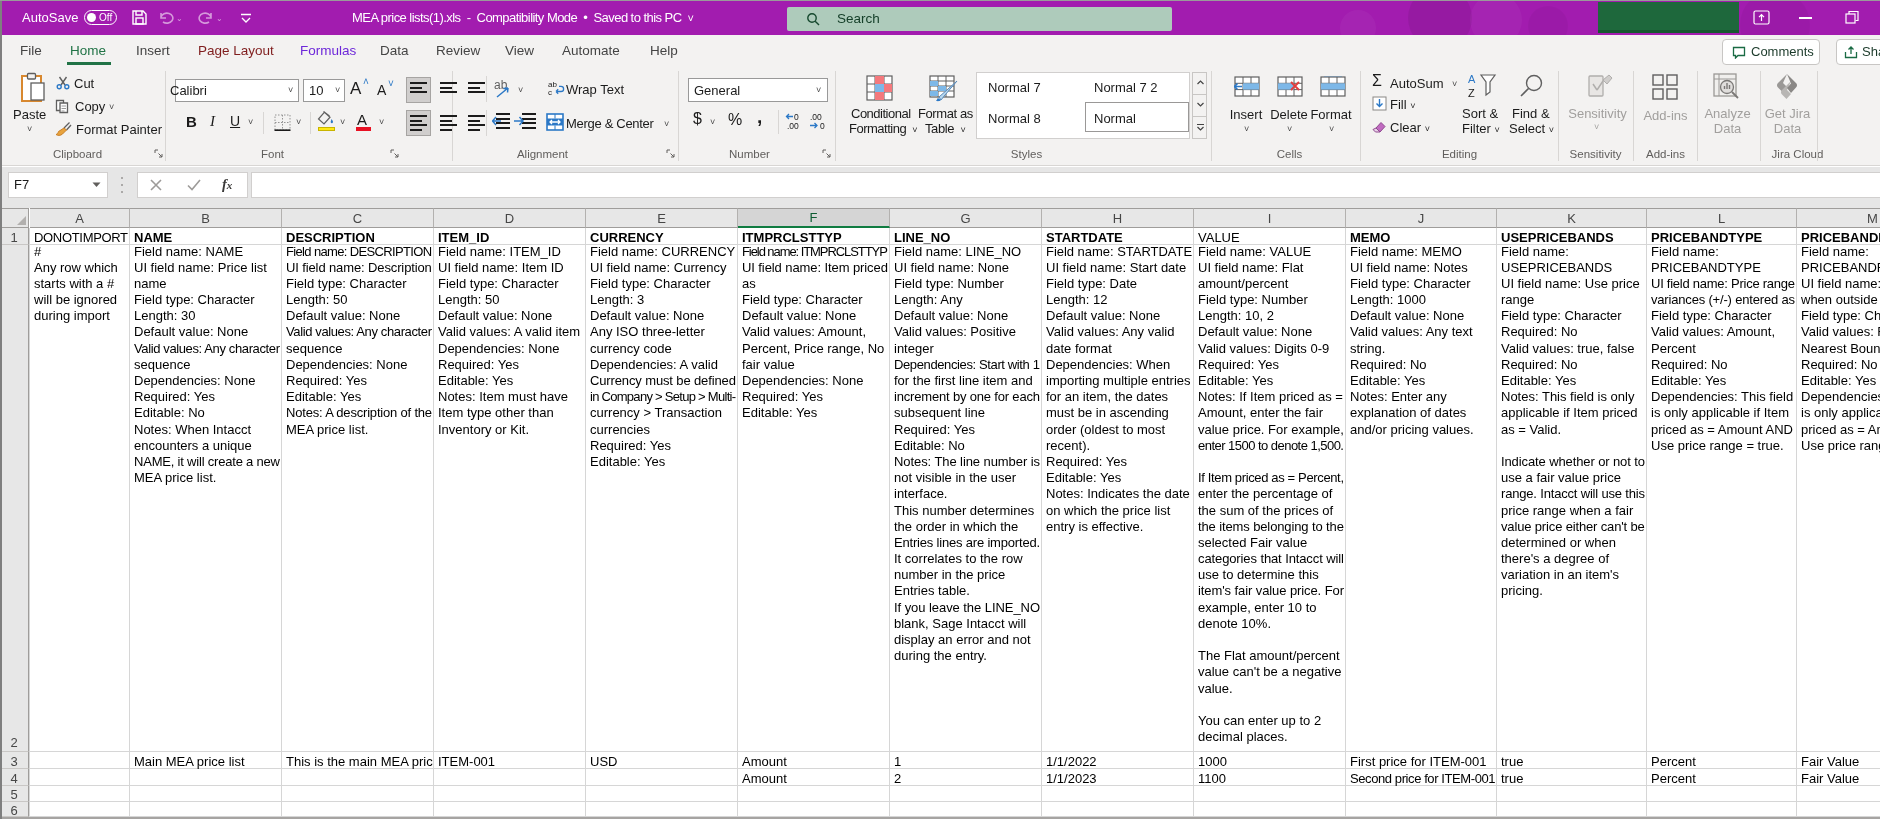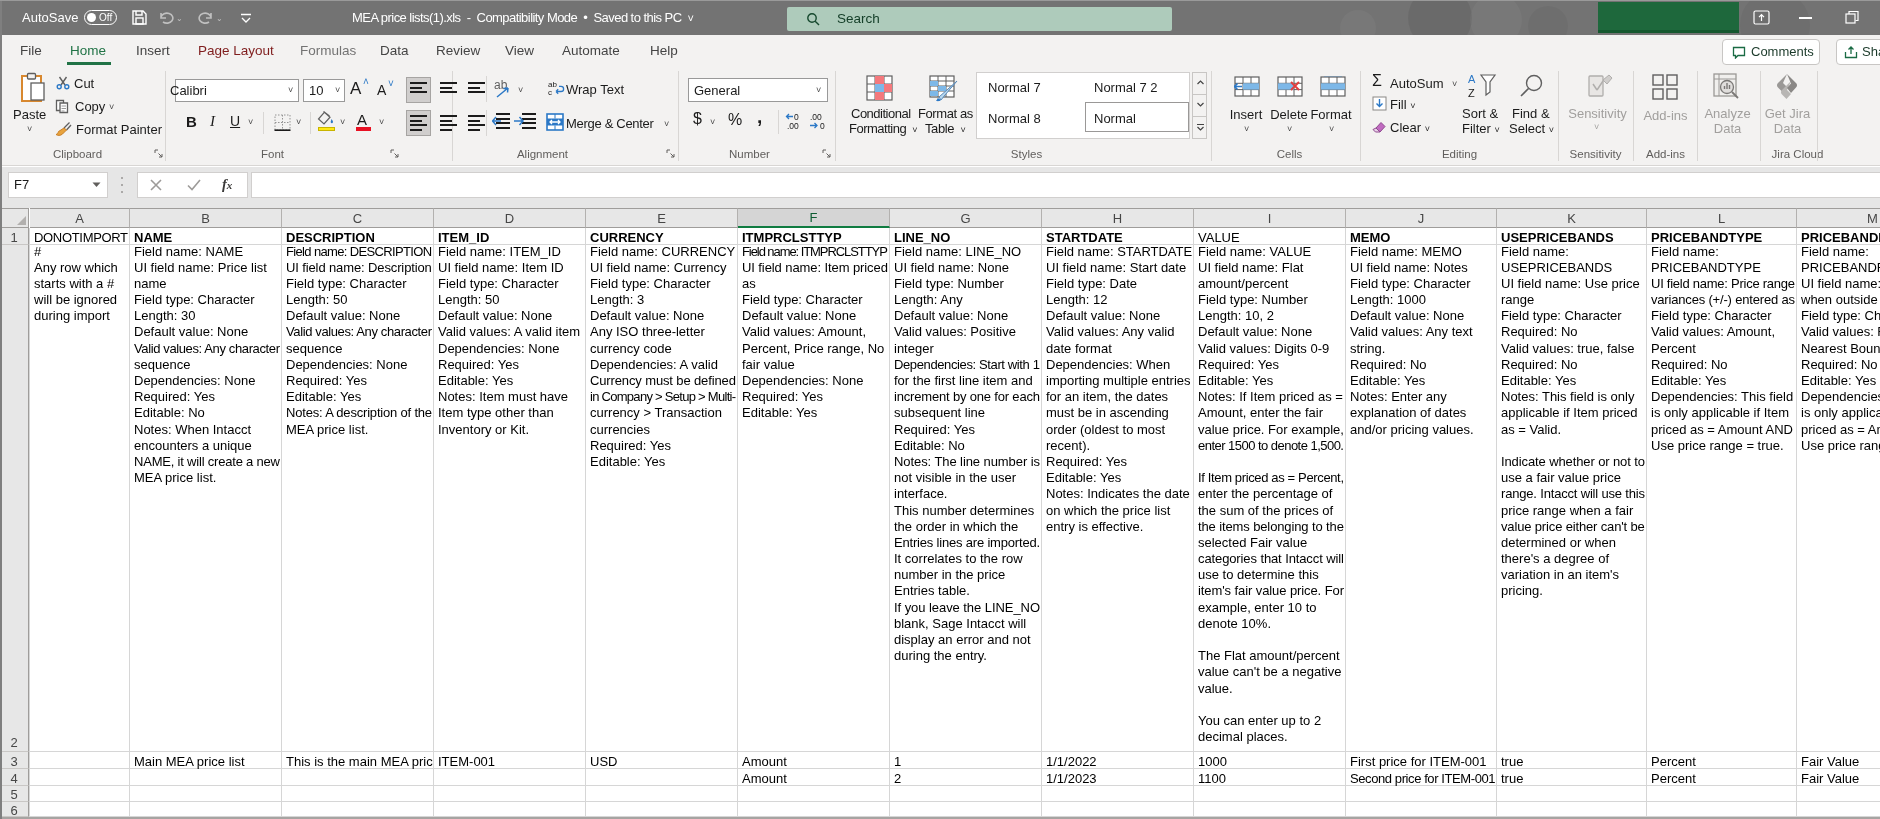--- a/index.html
+++ b/index.html
@@ -9,21 +9,21 @@
 .rhead{position:absolute;left:0;width:29px;background:#e7e7e7;border-right:1px solid #9f9d9b;border-bottom:1px solid #c9c7c5;color:#474747;font-size:13px;text-align:center}
 .cell{position:absolute;font-size:13px;color:#000;overflow:hidden}
 .tabtxt{position:absolute;top:43px;font-size:13.5px;color:#444;white-space:nowrap}
 .glabel{position:absolute;font-size:11.5px;color:#605e5c;text-align:center;white-space:nowrap}
 .gsep{position:absolute;top:71px;height:90px;width:1px;background:#d8d6d4}
 .btxt{position:absolute;font-size:13px;color:#1b1b1b;white-space:nowrap}
 .gtxt{position:absolute;font-size:13px;color:#a19f9d;white-space:nowrap;text-align:center}
 .chev{position:absolute;font-size:9px;color:#444;white-space:nowrap}
 .launch{position:absolute;width:9px;height:9px}
 </style></head><body>
-<div class="abs" style="left:0;top:0;width:1880px;height:35px;background:#737373;overflow:hidden">
+<div class="abs" style="left:0;top:0;width:1880px;height:35px;background:#a21caf;overflow:hidden">
 <div class="abs" style="left:1408px;top:-14px;width:64px;height:64px;border-radius:50%;background:rgba(0,0,0,0.07)"></div>
 <div class="abs" style="left:1470px;top:-6px;width:52px;height:52px;border-radius:50%;background:rgba(255,255,255,0.04)"></div>
 <div class="abs" style="left:1528px;top:6px;width:40px;height:40px;border-radius:50%;background:rgba(0,0,0,0.04)"></div>
 <div class="abs" style="left:1340px;top:10px;width:36px;height:36px;border-radius:50%;background:rgba(255,255,255,0.04)"></div>
 <div class="abs" style="left:1740px;top:-10px;width:70px;height:70px;border-radius:50%;background:rgba(0,0,0,0.04)"></div>
 <div class="abs" style="left:22px;top:10px;font-size:13px;color:#fff">AutoSave</div>
 <div class="abs" style="left:84px;top:10px;width:33px;height:15px;border:1px solid #fff;border-radius:8px">
       <div class="abs" style="left:2px;top:2px;width:9px;height:9px;border-radius:50%;background:#fff"></div>
       <div class="abs" style="left:14px;top:1px;font-size:10px;color:#fff">Off</div>
     </div>
@@ -60,21 +60,21 @@
 <svg class="abs" style="left:1845px;top:10px" width="15" height="15" viewBox="0 0 15 15">
 <rect x="1" y="4" width="9" height="9" fill="none" stroke="#fff" stroke-width="1.2"></rect>
 <path d="M4 4 v-2.5 h9 v9 h-2.5" fill="none" stroke="#fff" stroke-width="1.2"></path>
     </svg>
 </div>
 <div class="abs" style="left:0;top:35px;width:1880px;height:31px;background:#f3f2f1"></div>
 <div class="tabtxt" style="left:20px;color:#444;font-weight:400">File</div>
 <div class="tabtxt" style="left:70px;color:#217346;font-weight:400">Home</div>
 <div class="tabtxt" style="left:136px;color:#444;font-weight:400">Insert</div>
 <div class="tabtxt" style="left:198px;color:#7f1d1d;font-weight:400">Page Layout</div>
-<div class="tabtxt" style="left:300px;color:#737373;font-weight:400">Formulas</div>
+<div class="tabtxt" style="left:300px;color:#6d28d9;font-weight:400">Formulas</div>
 <div class="tabtxt" style="left:380px;color:#444;font-weight:400">Data</div>
 <div class="tabtxt" style="left:436px;color:#444;font-weight:400">Review</div>
 <div class="tabtxt" style="left:505px;color:#444;font-weight:400">View</div>
 <div class="tabtxt" style="left:562px;color:#444;font-weight:400">Automate</div>
 <div class="tabtxt" style="left:650px;color:#444;font-weight:400">Help</div>
 <div class="abs" style="left:67px;top:62px;width:44px;height:3px;background:#217346"></div>
 <div class="abs" style="left:1722px;top:39px;width:98px;height:26px;background:#fff;border:1px solid #c8c6c4;border-radius:4px">
 <svg class="abs" style="left:9px;top:6px" width="14" height="13" viewBox="0 0 14 13">
 <path d="M1.5 1.5 h11 v8 h-6.5 l-2.5 2.5 v-2.5 h-2 z" fill="none" stroke="#1a6b44" stroke-width="1.3"></path>
     </svg>

